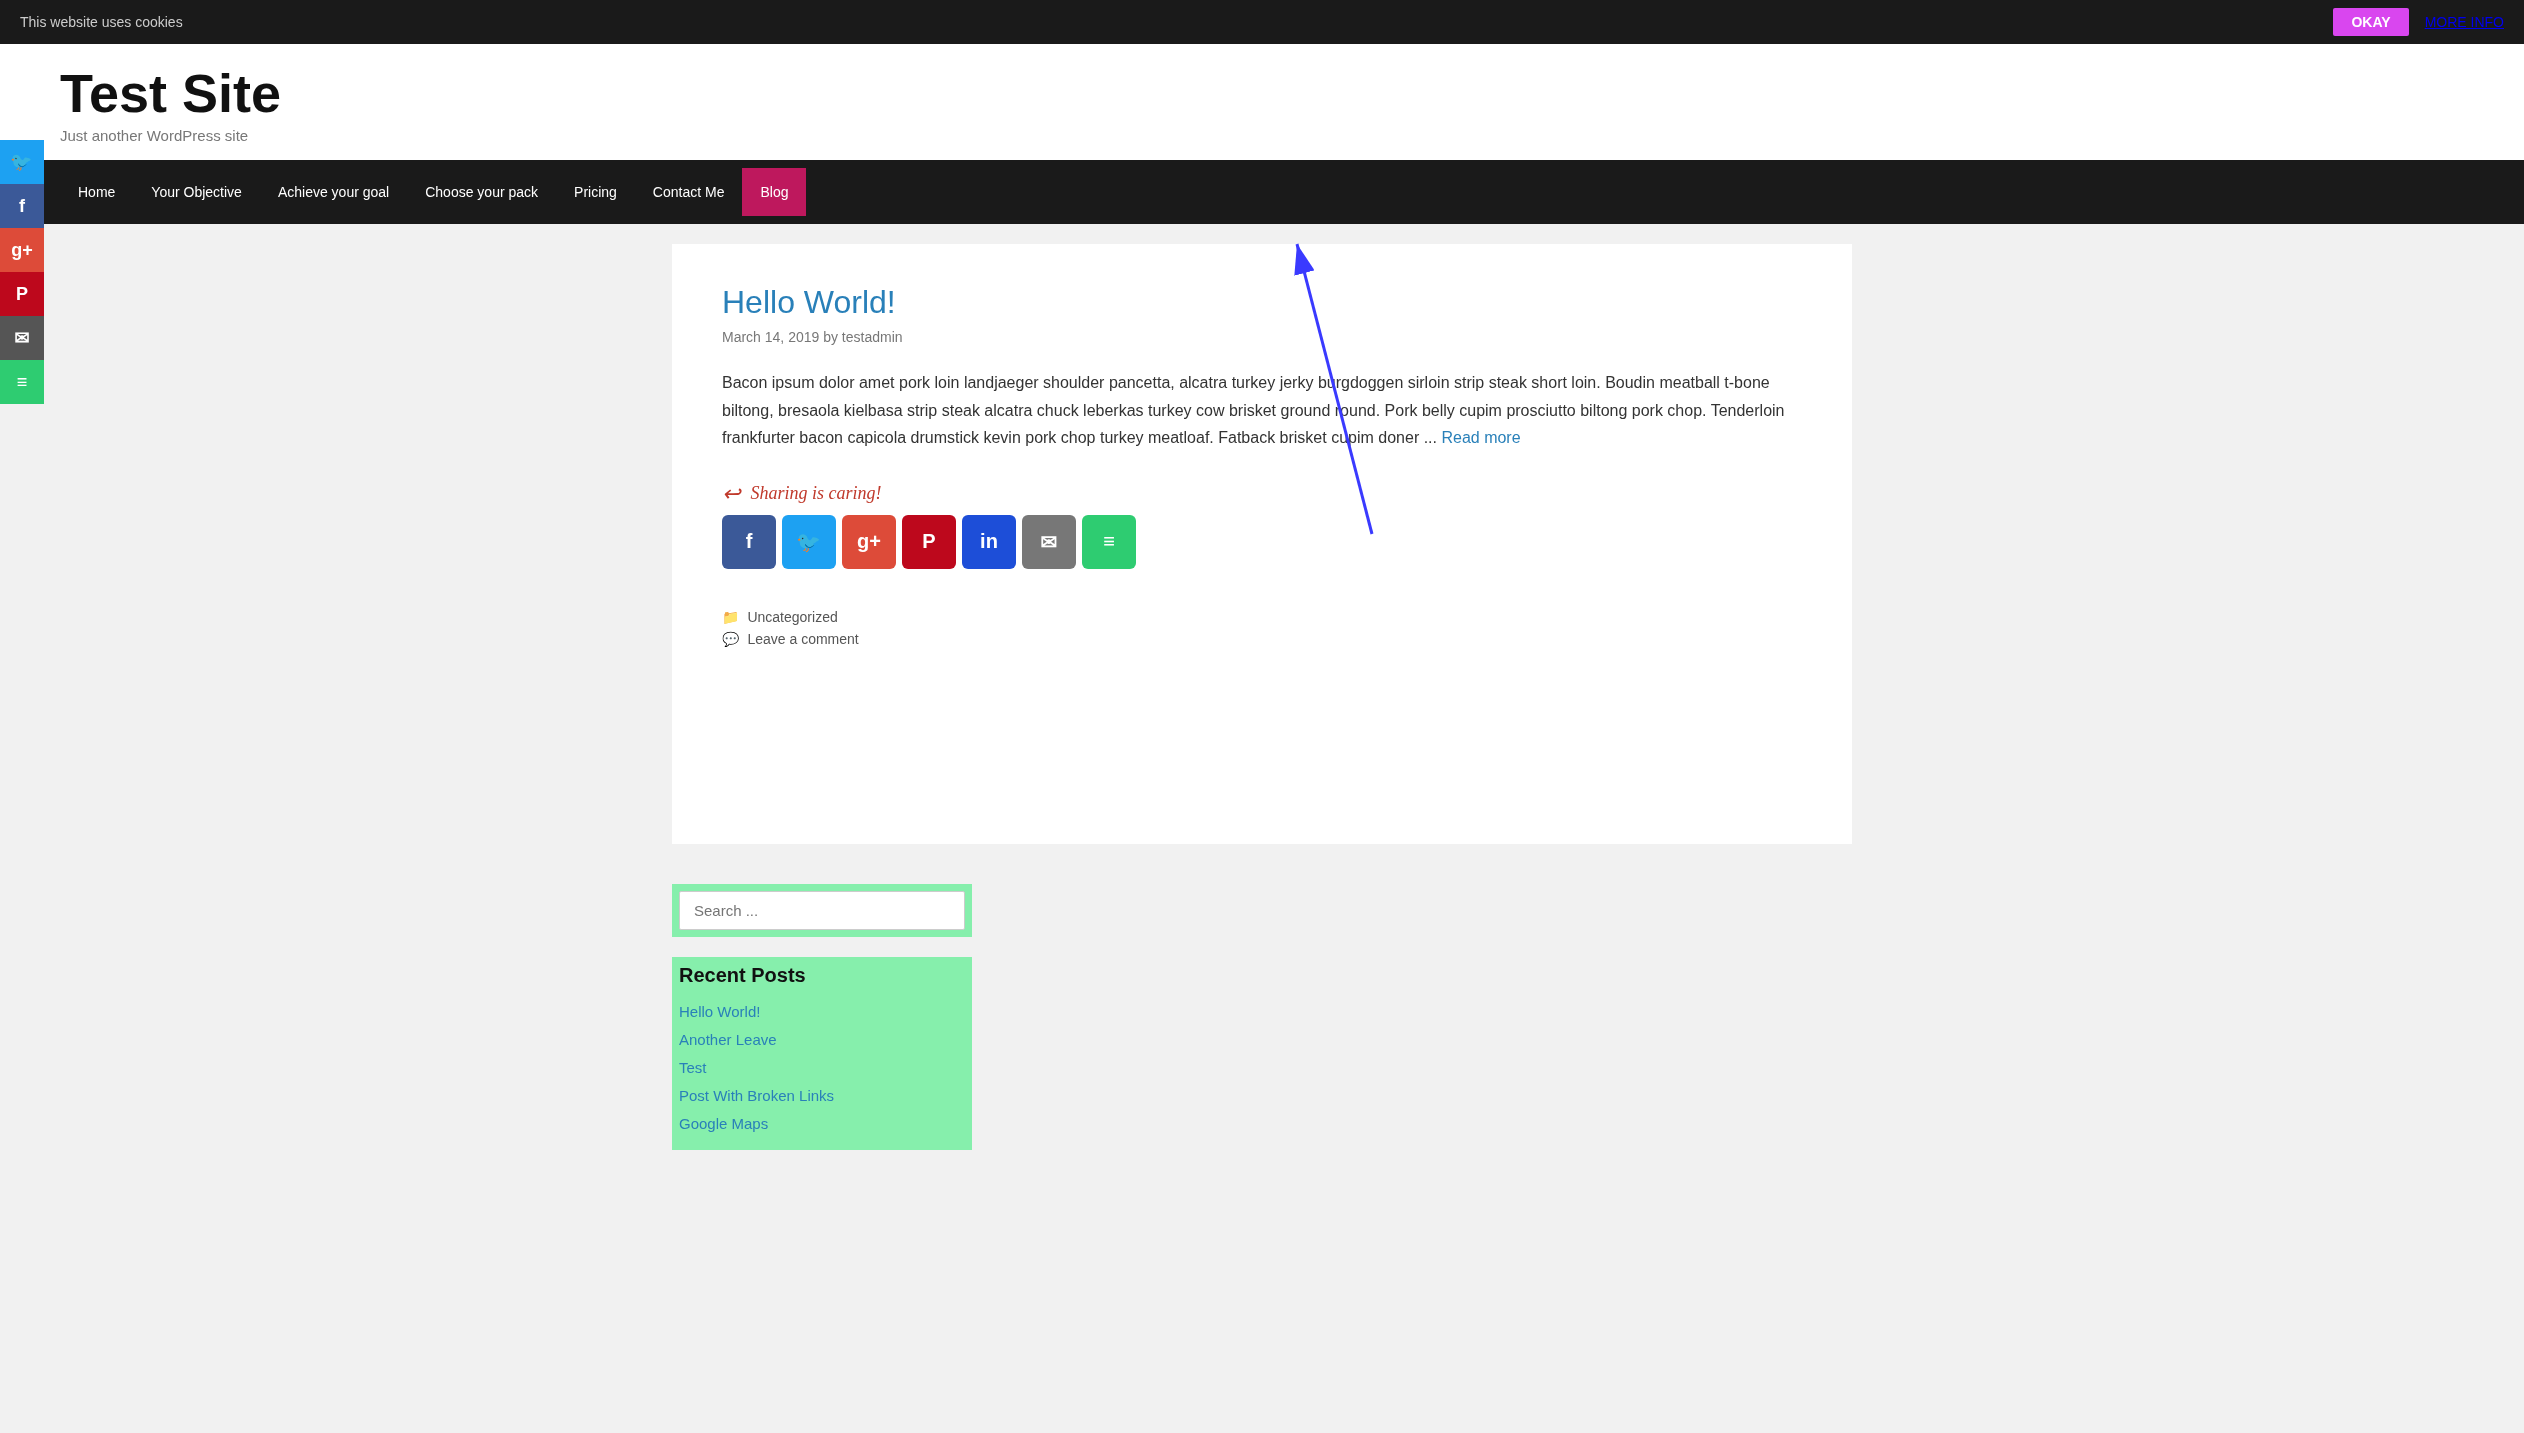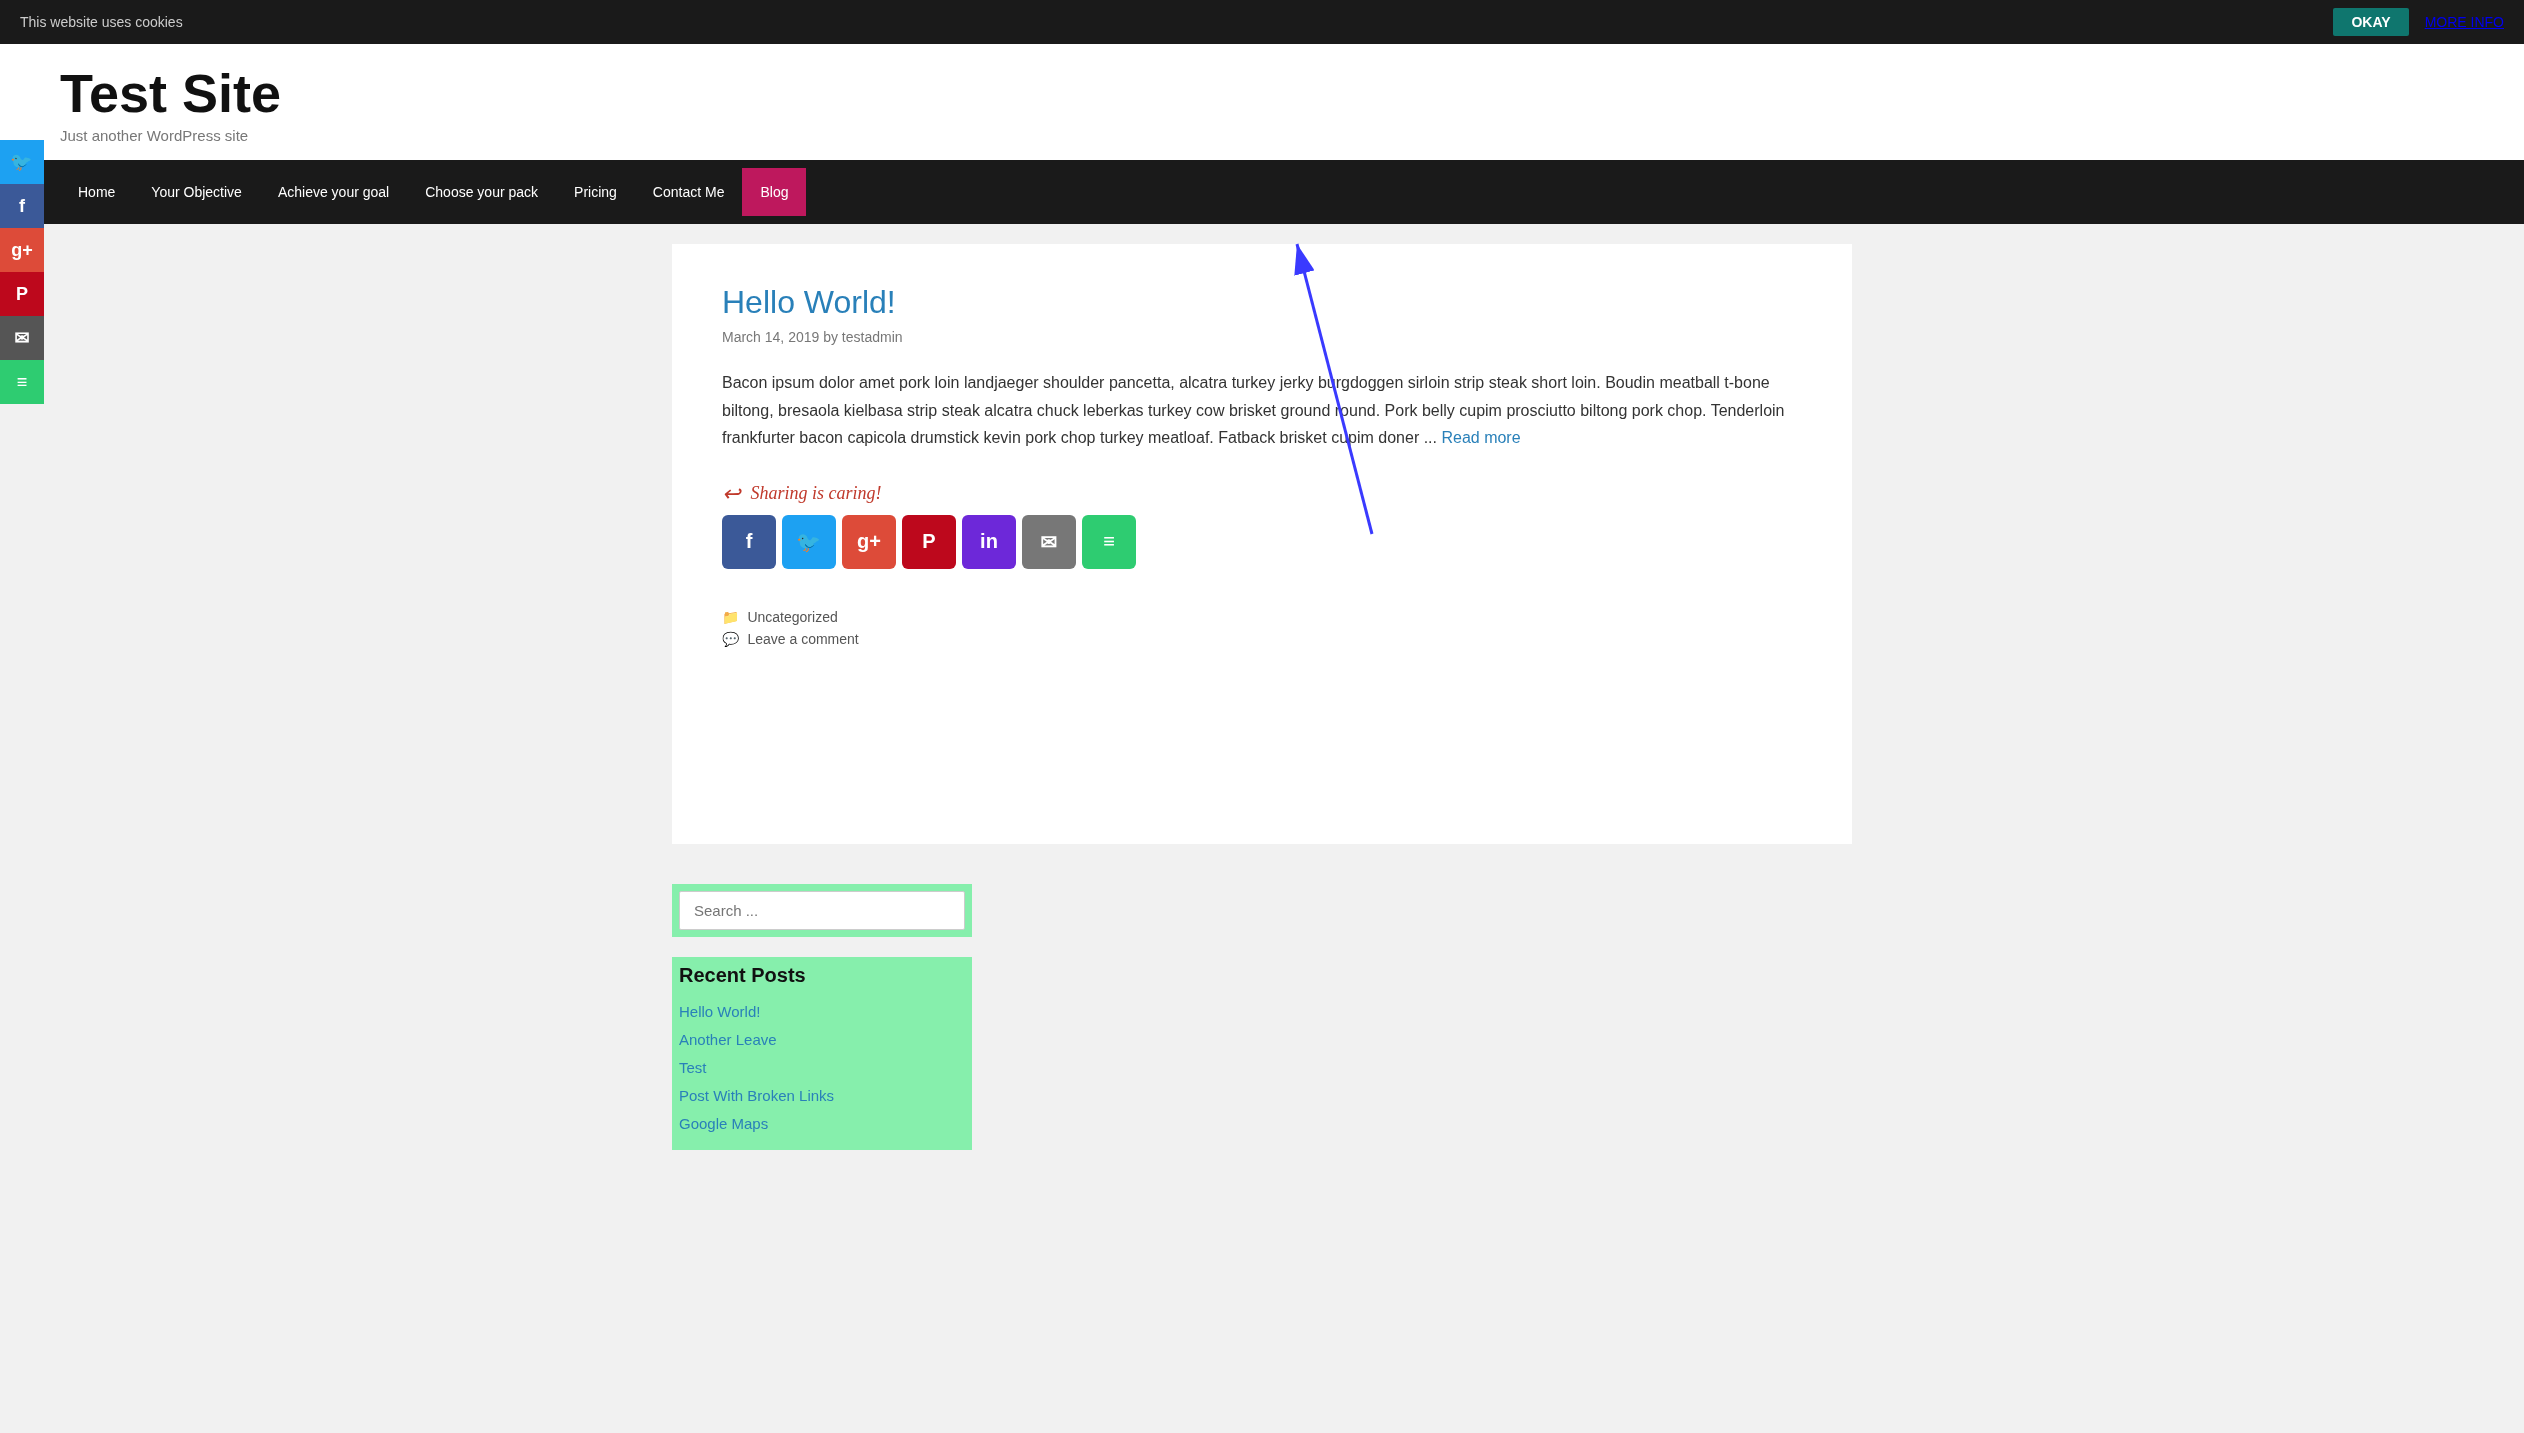--- a/index.html
+++ b/index.html
@@ -13,21 +13,21 @@
       align-items: center;
       justify-content: space-between;
       padding: 8px 20px;
       font-size: 14px;
       font-family: Arial, sans-serif;
       position: relative;
       z-index: 100;
     }
     #cookie-bar .cookie-right { display: flex; align-items: center; gap: 16px; }
     #cookie-okay-btn {
-      background: #0f766e;
+      background: #d946ef;
       color: #fff;
       border: none;
       padding: 6px 18px;
       font-size: 14px;
       font-weight: bold;
       cursor: pointer;
       border-radius: 2px;
     }
 
     
@@ -177,21 +177,21 @@
       cursor: pointer;
       display: flex;
       align-items: center;
       justify-content: center;
       font-weight: bold;
     }
     .share-fb { background: #3b5998; }
     .share-tw { background: #1da1f2; }
     .share-gp { background: #dd4b39; }
     .share-pt { background: #bd081c; }
-    .share-li { background: #6d28d9; }
+    .share-li { background: #1d4ed8; }
     .share-em { background: #777; }
     .share-mo { background: #2ecc71; }
 
     
     .post-footer {
       margin-top: 30px;
       font-family: Arial, sans-serif;
       font-size: 14px;
       color: #555;
     }

